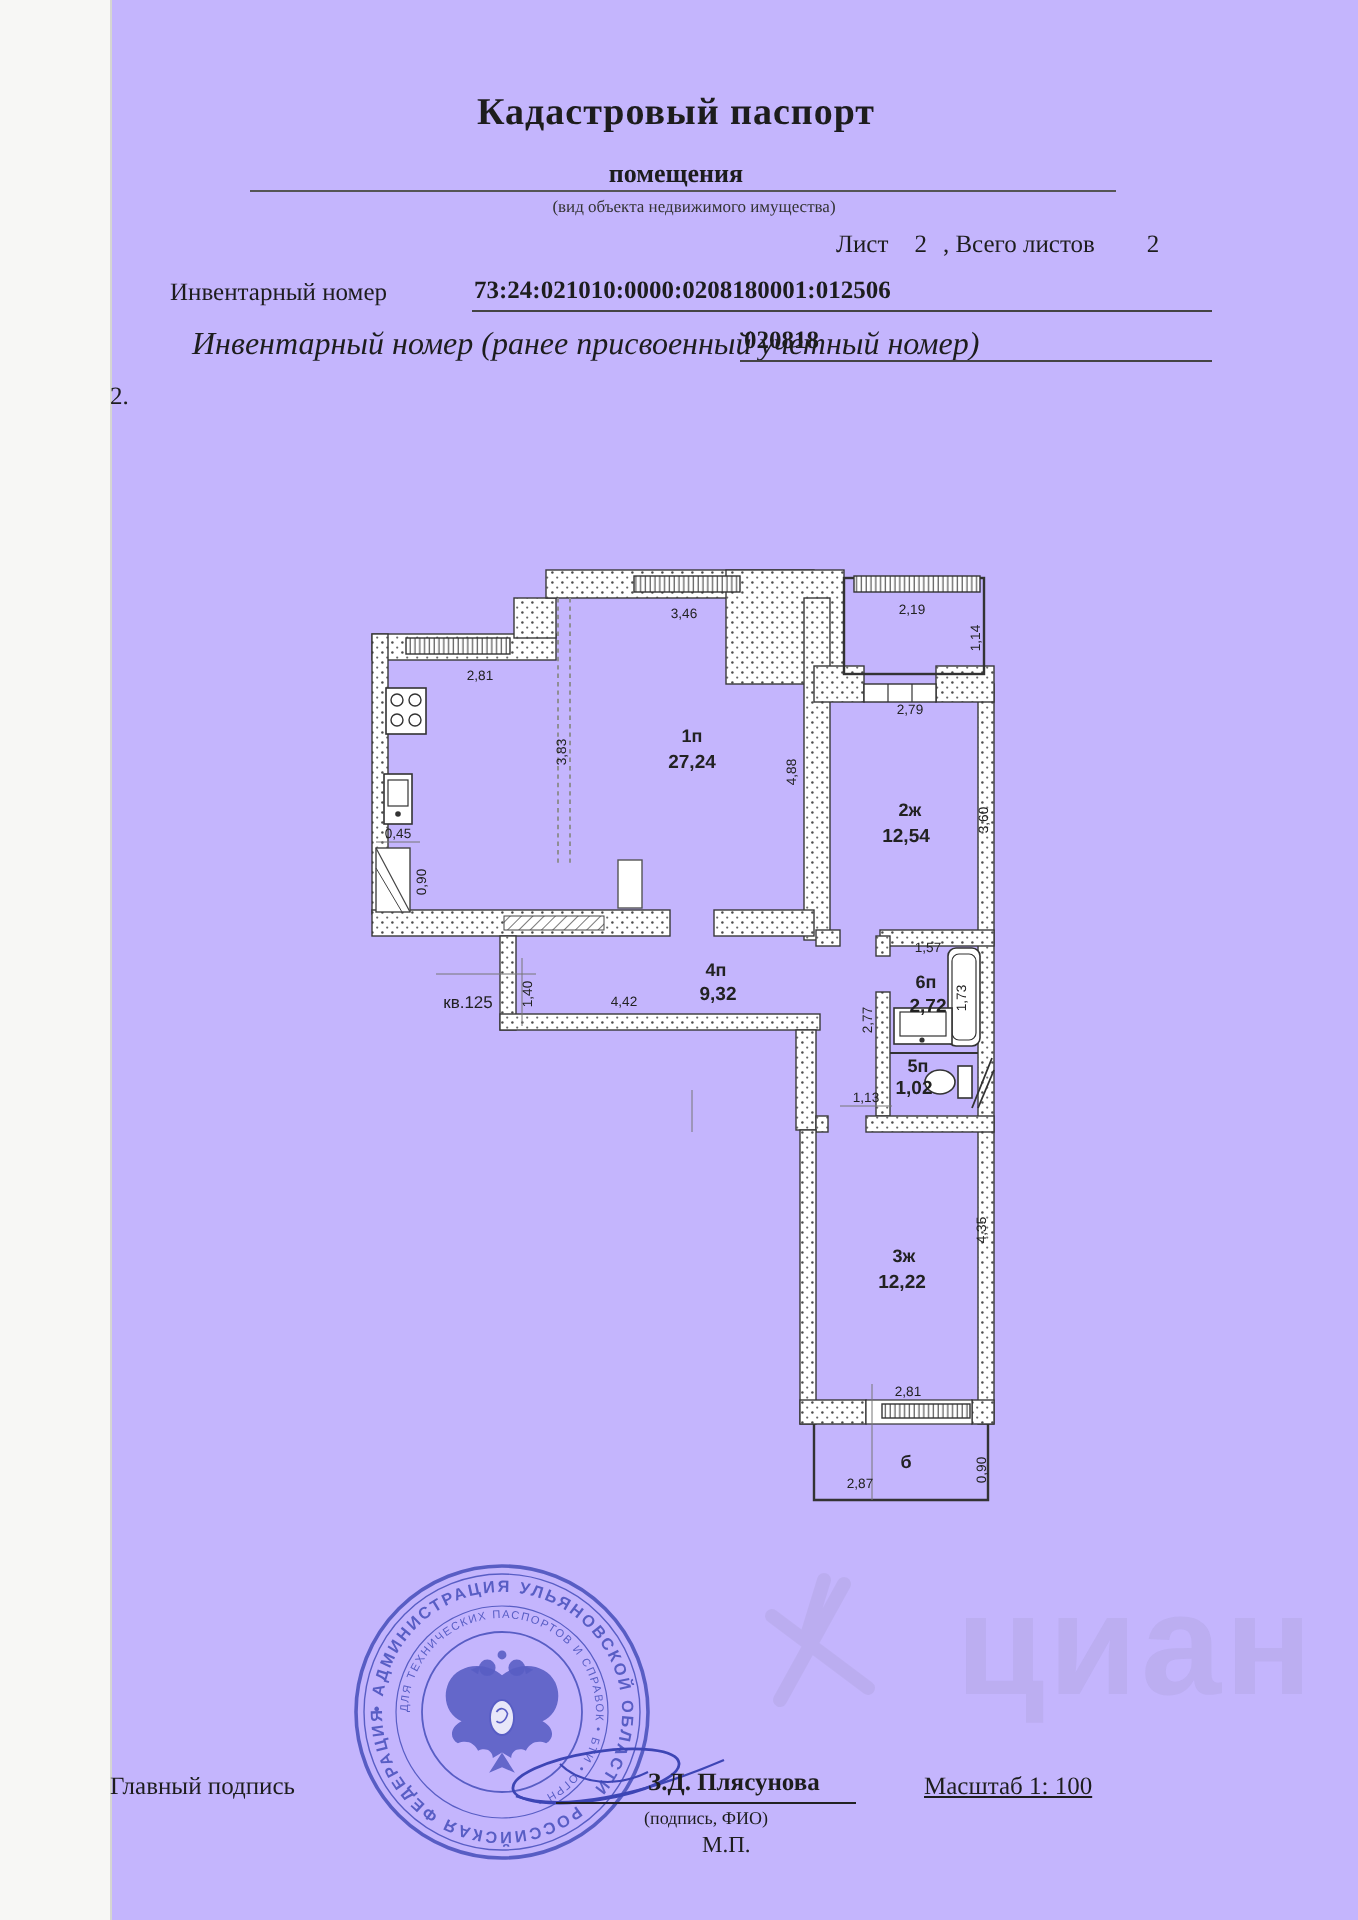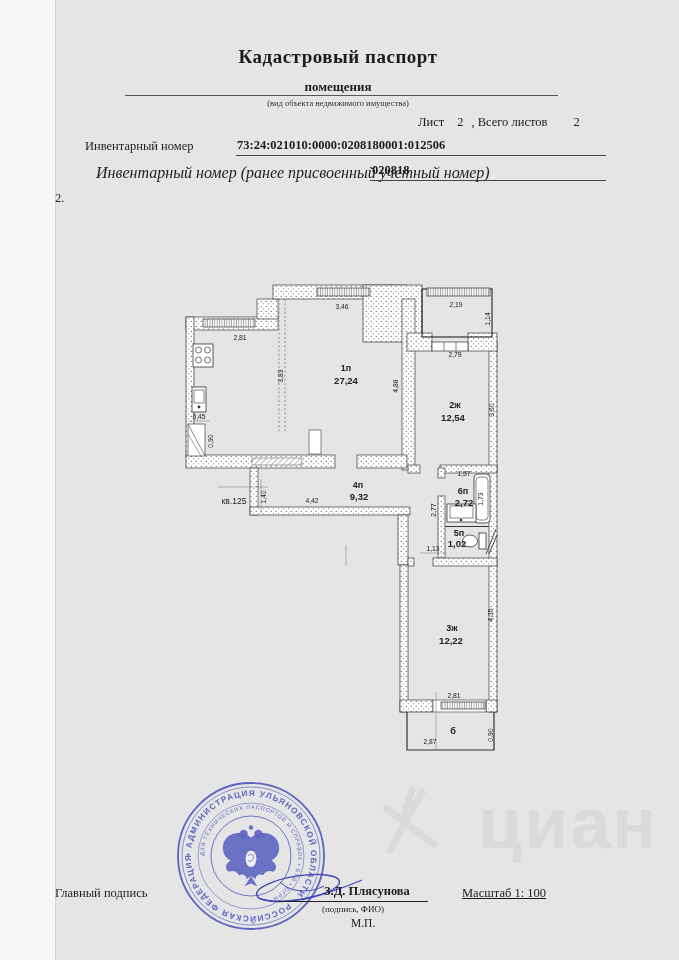--- a/index.html
+++ b/index.html
@@ -1,27 +1,27 @@
 <!DOCTYPE html>
 <html><head>
 <meta charset="utf-8">
 <style>
   html,body{margin:0;padding:0;background:#888;}
-  .page{position:relative;width:679px;height:960px;background:#e5e5e5;overflow:hidden;
+  .page{position:relative;width:679px;height:960px;background:#c4b5fd;overflow:hidden;
         font-family:"Liberation Serif", serif;color:#1d1d1d;}
   .scan-edge{position:absolute;left:55px;top:0;width:1px;height:960px;background:#d6d6d2;}
   .scan-strip{position:absolute;left:0;top:0;width:55px;height:960px;background:#f7f7f5;}
 
   .title{position:absolute;left:55px;width:566px;top:46px;text-align:center;
          font-size:19px;font-weight:bold;letter-spacing:.5px;}
   .subtitle{position:absolute;left:55px;width:566px;top:79px;text-align:center;
             font-size:13px;font-weight:bold;}
   .subtitle-rule{position:absolute;left:125px;top:95px;width:433px;height:1px;background:#555;}
   .subtitle-note{position:absolute;left:55px;width:566px;top:98px;text-align:center;
-                 font-size:8.5px;color:#333;}
+                 font-size:8.5px;color:#333;padding-left:9px;}
   .sheet-row{position:absolute;left:418px;top:115px;font-size:12.5px;}
   .sheet-row .v1{margin-left:13px;margin-right:8px;}
   .sheet-row .v2{margin-left:26px;}
   .cad-label{position:absolute;left:85px;top:139px;font-size:12.5px;}
   .cad-value{position:absolute;left:237px;top:138px;font-size:12.5px;font-weight:bold;}
   .rule{position:absolute;height:1px;background:#444;}
   .rule-cad{left:236px;top:155px;width:370px;}
   .inv-label{position:absolute;left:96px;top:164px;font-size:16px;font-style:italic;}
   .inv-value{position:absolute;left:372px;top:163px;font-size:12.5px;font-weight:bold;}
   .rule-inv{left:370px;top:180px;width:236px;}

